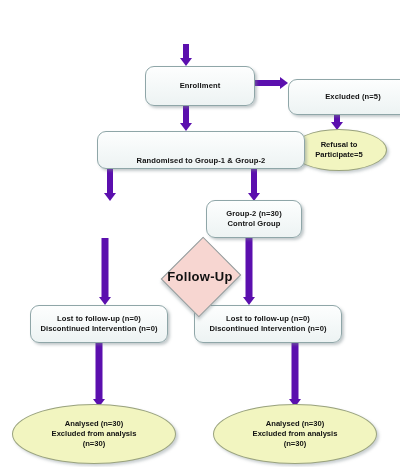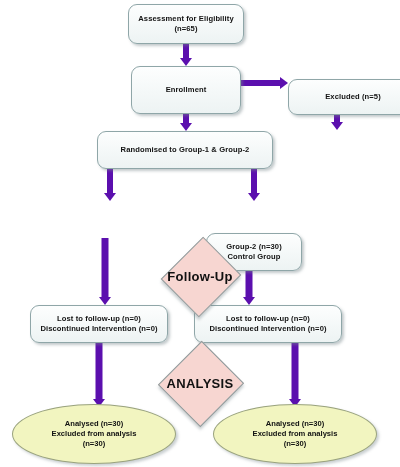--- a/index.html
+++ b/index.html
@@ -134,70 +134,70 @@
     border-top: 6px solid transparent;
     border-bottom: 6px solid transparent;
     border-left: 8px solid #5b0fae;
   }
 </style>
 </head>
 <body>
 
 <div id="canvas">
 
-  <div class="node-box" style="left:128px; top:4px; width:116px; height:40px;">
-    <span class="txt">Assessment for Eligibility
-(n=65)</span>
-  </div>
 
   <div class="arrow-v" style="left:180px; top:44px; width:12px; height:22px;">
     <div class="shaft" style="width:6px; height:15px;"></div>
     <div class="head"></div>
   </div>
 
-  <div class="node-box" style="left:131px; top:66px; width:110px; height:48px;">
+  <div class="node-box" style="left:145px; top:66px; width:110px; height:40px;">
     <span class="txt">Enrollment</span>
   </div>
 
   <div class="arrow-h" style="left:241px; top:77px; width:47px; height:12px;">
     <div class="shaft" style="width:40px; height:6px;"></div>
     <div class="head"></div>
   </div>
 
   <div class="node-box" style="left:288px; top:79px; width:122px; height:36px;padding-left:12px;">
     <span class="txt">Excluded (n=5)</span>
   </div>
 
   <div class="arrow-v" style="left:331px; top:100px; width:12px; height:30px;">
     <div class="shaft" style="width:6px; height:23px;"></div>
     <div class="head"></div>
   </div>
 
+  <div class="node-ellipse" style="left:291px; top:129px; width:96px; height:42px;">
+    <span class="txt">Refusal to
+Participate=5</span>
+  </div>
 
   <div class="arrow-v" style="left:180px; top:100px; width:12px; height:31px;">
     <div class="shaft" style="width:6px; height:24px;"></div>
     <div class="head"></div>
   </div>
 
-  <div class="node-box" style="left:97px; top:131px; width:176px; height:38px;">
+  <div class="node-box" style="left:97px; top:131px; width:208px; height:38px;align-items:flex-end;">
     <span class="txt">Randomised to Group-1 &amp; Group-2</span>
   </div>
 
   <div class="arrow-v" style="left:104px; top:169px; width:12px; height:32px;">
     <div class="shaft" style="width:6px; height:25px;"></div>
     <div class="head"></div>
   </div>
 
   <div class="arrow-v" style="left:248px; top:169px; width:12px; height:32px;">
     <div class="shaft" style="width:6px; height:25px;"></div>
     <div class="head"></div>
   </div>
 
 
-  <div class="node-box" style="left:206px; top:200px; width:96px; height:38px;margin-top:33px;">
+  <div class="node-box" style="left:206px; top:200px; width:96px; height:38px;">
     <span class="txt">Group-2 (n=30)
 Control Group</span>
   </div>
 
   <div class="node-diamond" style="left:145px; top:250px; width:110px; height:52px;">
     <div class="dia-shape" style="left:29px; top:-3px; width:52px; height:58px;"></div>
     <span class="txt">Follow-Up</span>
   </div>
 
   <div class="arrow-v" style="left:98px; top:238px; width:14px; height:67px;">
@@ -213,24 +213,20 @@
   <div class="node-box" style="left:30px; top:305px; width:138px; height:38px;">
     <span class="txt">Lost to follow-up (n=0)
 Discontinued Intervention (n=0)</span>
   </div>
 
   <div class="node-box" style="left:194px; top:305px; width:148px; height:38px;">
     <span class="txt">Lost to follow-up (n=0)
 Discontinued Intervention (n=0)</span>
   </div>
 
-  <div class="node-diamond" style="left:145px; top:355px; width:110px; height:56px;">
-    <div class="dia-shape" style="left:26px; top:-2px; width:58px; height:60px;"></div>
-    <span class="txt">ANALYSIS</span>
-  </div>
 
   <div class="arrow-v" style="left:92px; top:343px; width:14px; height:64px;">
     <div class="shaft" style="width:7px; height:56px;"></div>
     <div class="head"></div>
   </div>
 
   <div class="arrow-v" style="left:288px; top:343px; width:14px; height:64px;">
     <div class="shaft" style="width:7px; height:56px;"></div>
     <div class="head"></div>
   </div>

